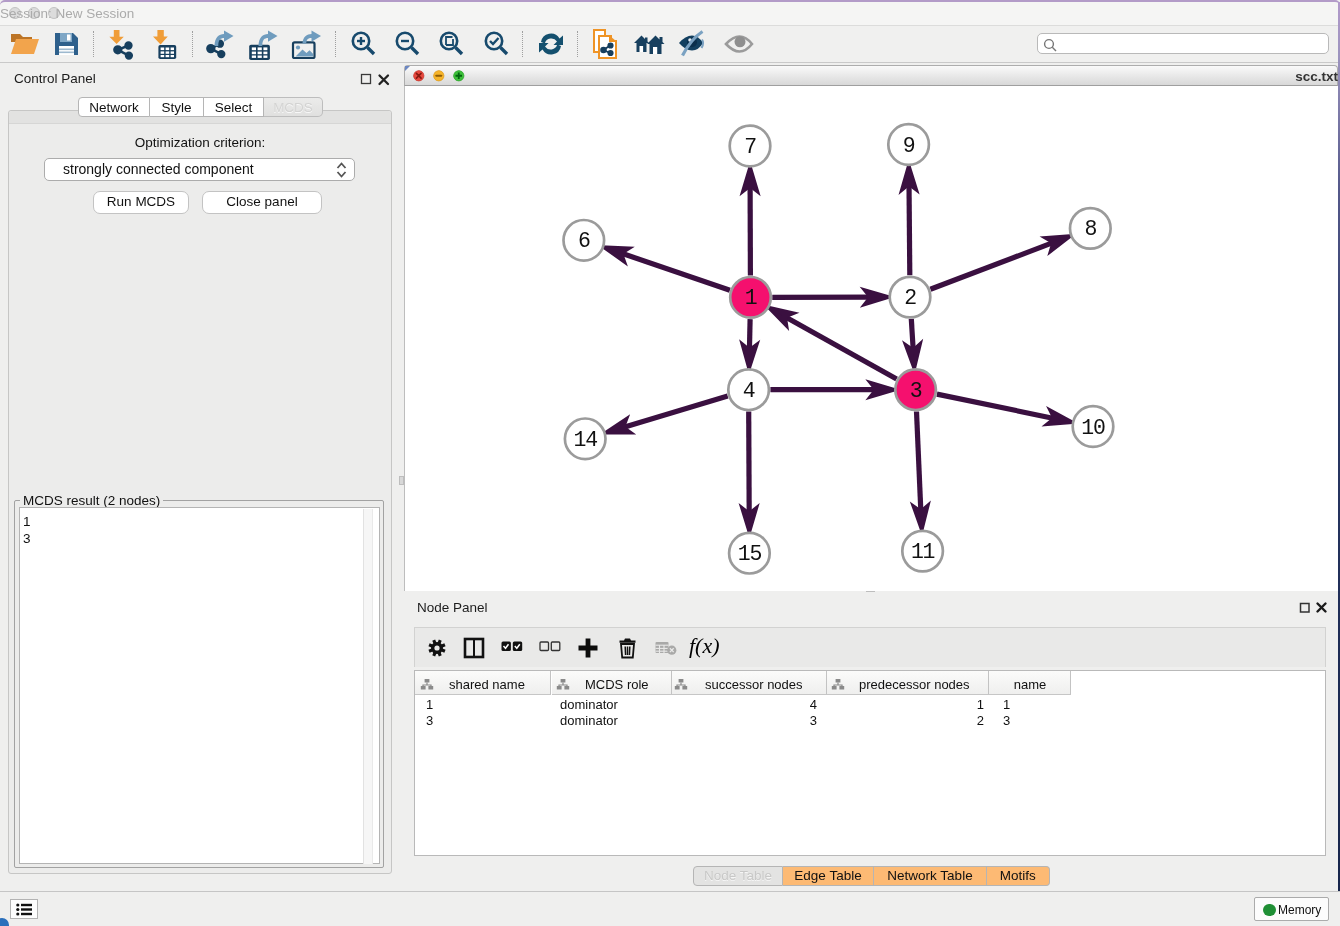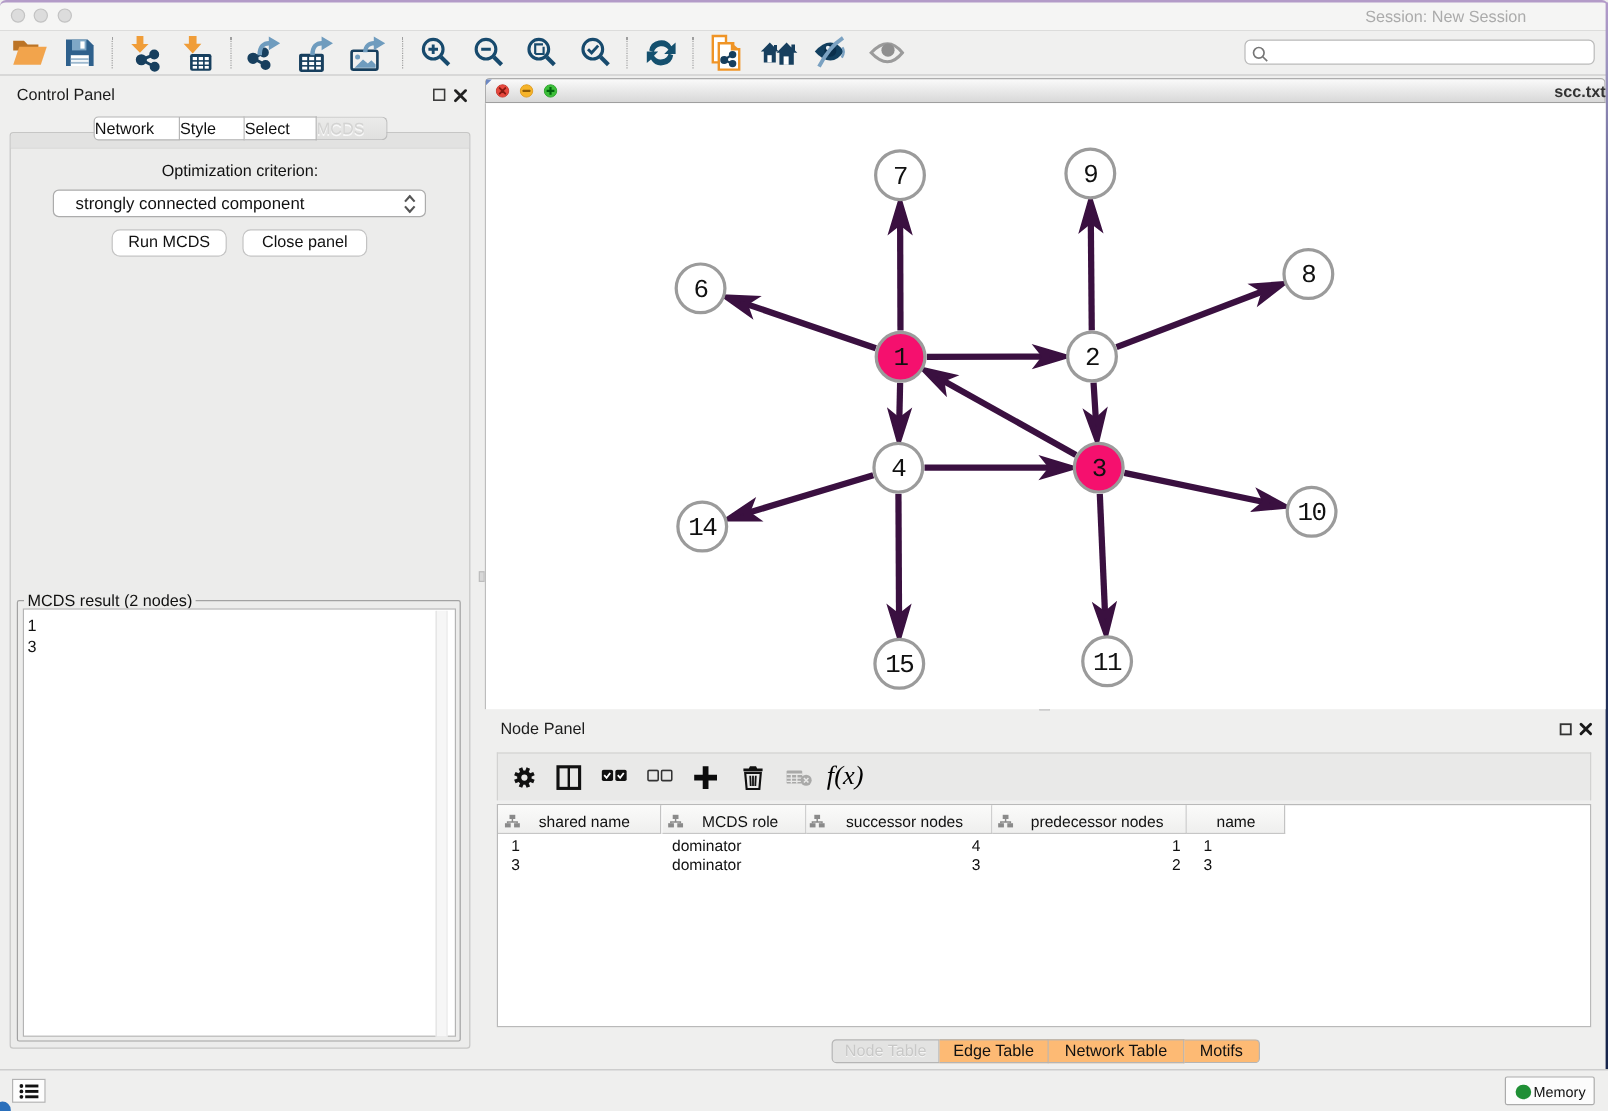--- a/index.html
+++ b/index.html
@@ -1,27 +1,27 @@
 <!DOCTYPE html>
 <html><head><meta charset="utf-8">
 <style>
 html,body{margin:0;padding:0;width:1340px;height:926px;overflow:hidden;
  font-family:"Liberation Sans",sans-serif;background:#efefee;position:relative}
 *{box-sizing:border-box}
 .abs{position:absolute}
 .titlebar{left:0;top:0;width:1340px;height:26px;background:#f5f5f4;border-top:2px solid #b39bc8;border-bottom:1px solid #dcdcdb;border-radius:5px 5px 0 0}
 .tl{width:12px;height:12px;border-radius:50%;background:#dcdcdc;border:1px solid #c3c3c3;top:7px}
-.wintitle{top:6px;left:0;width:1272px;text-align:right;font-size:13.5px;color:#ababab}
+.wintitle{top:6px;left:0;width:1272px;text-align:left;font-size:13.5px;color:#ababab}
 .toolbar{left:0;top:26px;width:1340px;height:37px;background:#f0f0ef;border-bottom:1px solid #c9c9c9}
 .tsep{top:31px;width:1px;height:26px;border-left:1px dotted #9f9f9f}
 .searchbox{left:1037px;top:33px;width:292px;height:21px;background:#fff;border:1px solid #b9b9b9;border-radius:5px}
 .rightedge{left:1338px;top:2px;width:2px;height:924px;background:linear-gradient(#b29aca 0%,#9b93be 6%,#55598b 20%,#2c3a67 40%,#1e2c55 70%,#16244a 100%)}
 
 .cp-title{left:14px;top:71px;font-size:13.5px;color:#1c1c1c}
-.tab{top:97px;height:20px;background:#fff;border:1px solid #b5b5b5;font-size:13.5px;color:#111;text-align:left;line-height:19px}
+.tab{top:97px;height:20px;background:#fff;border:1px solid #b5b5b5;font-size:13.5px;color:#111;text-align:center;line-height:19px}
 .panel{left:8px;top:110px;width:384px;height:764px;background:#ececeb;border:1px solid #c6c6c5;border-radius:3px}
 .panel-top{left:0px;top:0px;width:382px;height:13px;background:#e2e2e1;border-bottom:1px solid #d6d6d5;border-radius:3px 3px 0 0}
 .optlabel{left:0;top:135px;width:400px;text-align:center;font-size:13.5px;color:#111}
 .selectbox{left:44px;top:158px;width:311px;height:23px;background:#fff;border:1px solid #acacac;border-radius:5px;font-size:14px;color:#111;line-height:20px;padding-left:18px}
 .btn{top:191px;height:23px;background:#fff;border:1px solid #c3c3c3;border-radius:7px;font-size:13.5px;color:#111;text-align:center;line-height:19px}
 .fieldset{left:14px;top:500px;width:370px;height:368px;border:1px solid #a2a2a2;border-radius:2px}
 .legend{left:20px;top:493px;background:#ececeb;padding:0 3px;font-size:13.5px;color:#111}
 .resultbox{left:19px;top:507px;width:361px;height:357px;background:#fff;border:1px solid #b4b4b4;font-size:13.5px;color:#111}
 
 .netframe-tb{left:404px;top:65px;width:934px;height:21px;background:linear-gradient(#fafafa,#d8d8d8);border:1px solid #adadad;border-bottom:1px solid #9f9f9f;border-radius:4px 4px 0 0}
@@ -199,21 +199,21 @@
 <div class="abs tab" style="left:204px;width:60px;border-left:0">Select</div>
 <div class="abs tab" style="left:264px;width:59px;border-left:0;background:linear-gradient(#ebebea,#e0e0df);color:#d3d3d2;text-shadow:0 1px 0 #f8f8f8;border-radius:0 5px 5px 0;border-color:#bdbdbd">MCDS</div>
 <div class="abs optlabel">Optimization criterion:</div>
 <div class="abs selectbox">strongly connected component
  <svg class="abs" style="right:7px;top:3px" width="11" height="16" viewBox="0 0 11 16">
   <path d="M1.5 6 L5.5 1.5 L9.5 6" fill="none" stroke="#555" stroke-width="1.8"></path>
   <path d="M1.5 10 L5.5 14.5 L9.5 10" fill="none" stroke="#555" stroke-width="1.8"></path>
  </svg>
 </div>
 <div class="abs btn" style="left:93px;width:96px">Run MCDS</div>
-<div class="abs btn" style="left:202px;width:104px">Close panel</div>
+<div class="abs btn" style="left:202px;width:120px">Close panel</div>
 <div class="abs fieldset"></div>
 <div class="abs legend">MCDS result (2 nodes)</div>
 <div class="abs resultbox">
  <div style="padding:5px 0 0 3px;line-height:17px">1<br>3</div>
  <div class="abs" style="right:6px;top:1px;width:10px;height:355px;background:#f6f6f6;border-left:1px solid #e2e2e2;border-right:1px solid #e9e9e9"></div>
 </div>
 
 <div class="abs" style="left:399px;top:476px;width:5px;height:9px;background:#d8d8d8;border:1px solid #bdbdbd"></div>
 <div class="abs" style="left:866px;top:587px;width:9px;height:5px;background:#d8d8d8;border:1px solid #bdbdbd"></div>
 

